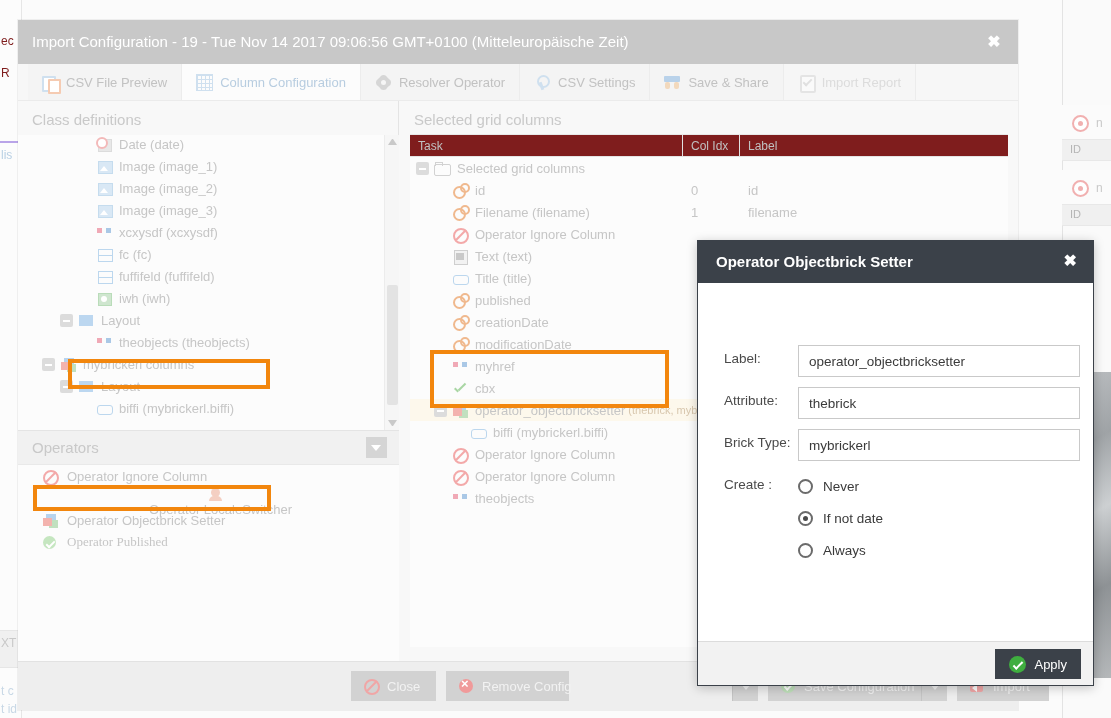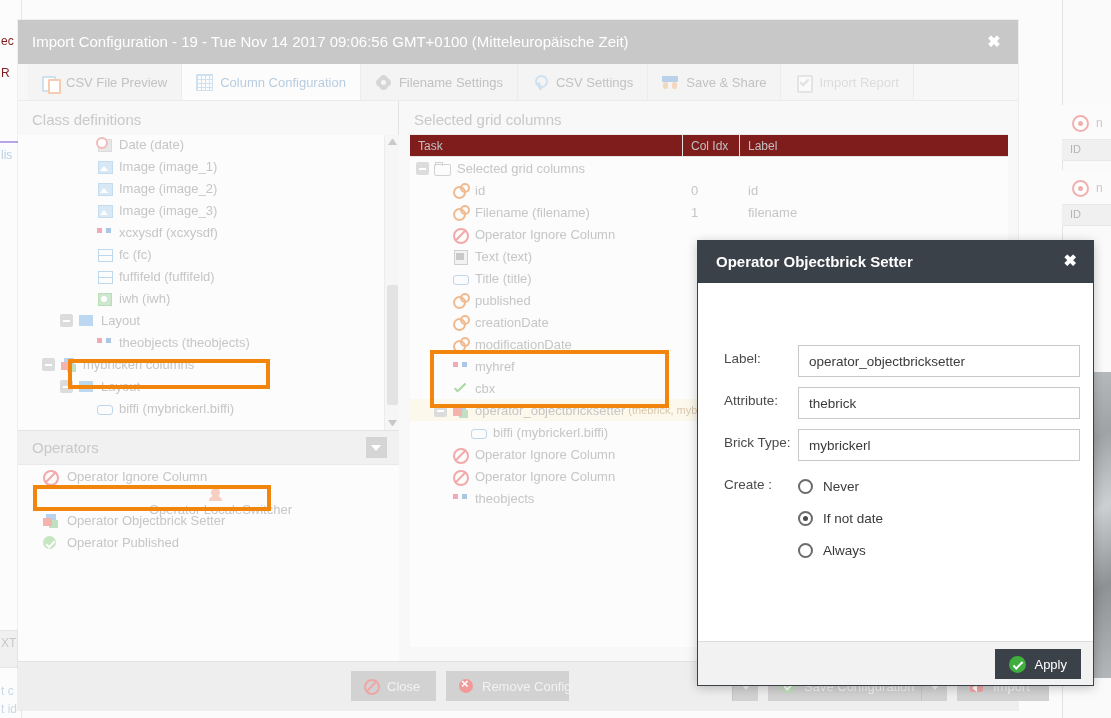--- a/index.html
+++ b/index.html
@@ -388,21 +388,21 @@
       <div class="tab">
         <span class="ico ico-csvfile"></span>
         <span>CSV File Preview</span>
       </div>
       <div class="tab active">
         <span class="ico ico-grid"></span>
         <span>Column Configuration</span>
       </div>
       <div class="tab">
         <span class="ico ico-gear"></span>
-        <span>Filename Settings</span>
+        <span>Resolver Operator</span>
       </div>
       <div class="tab">
         <span class="ico ico-wrench"></span>
         <span>CSV Settings</span>
       </div>
       <div class="tab">
         <span class="ico ico-share"></span>
         <span>Save &amp; Share</span>
       </div>
       <div class="tab disabled">
@@ -501,21 +501,21 @@
               <span class="tlabel">Operator Ignore Column</span>
             </div>
             <div class="trow" style="padding-left: 24px; flex-direction: column;">
               <span class="ti i-person" style="margin-right: 8px;"></span>
               <span class="tlabel">Operator LocaleSwitcher</span>
             </div>
             <div class="trow" style="padding-left: 24px;">
               <span class="ti i-brick" style="margin-right: 8px;"></span>
               <span class="tlabel">Operator Objectbrick Setter</span>
             </div>
-            <div class="trow" style="padding-left: 24px;">
+            <div class="trow" style="padding-left: 24px; font-family: Liberation Serif, serif;">
               <span class="ti i-published" style="margin-right: 8px;"></span>
               <span class="tlabel">Operator Published</span>
             </div>
           </div>
       </div>
     </div>
 
     <div id="center-col">
       <div class="panel-title">Selected grid columns</div>
       <div id="grid-head">

